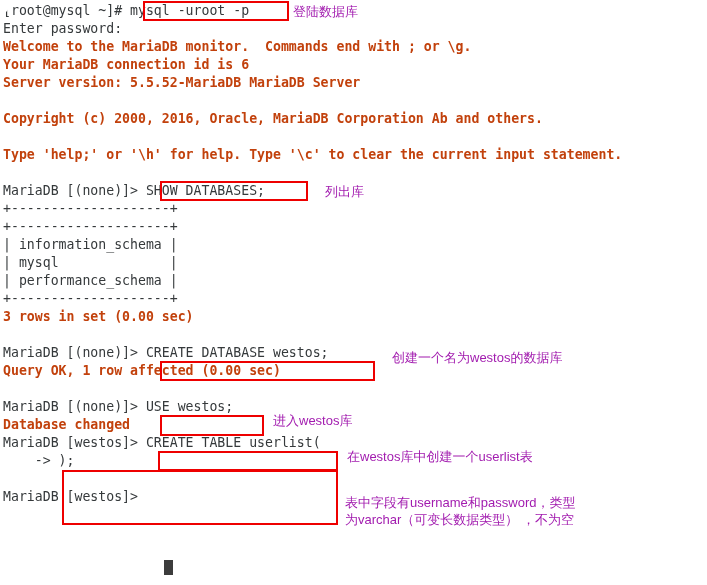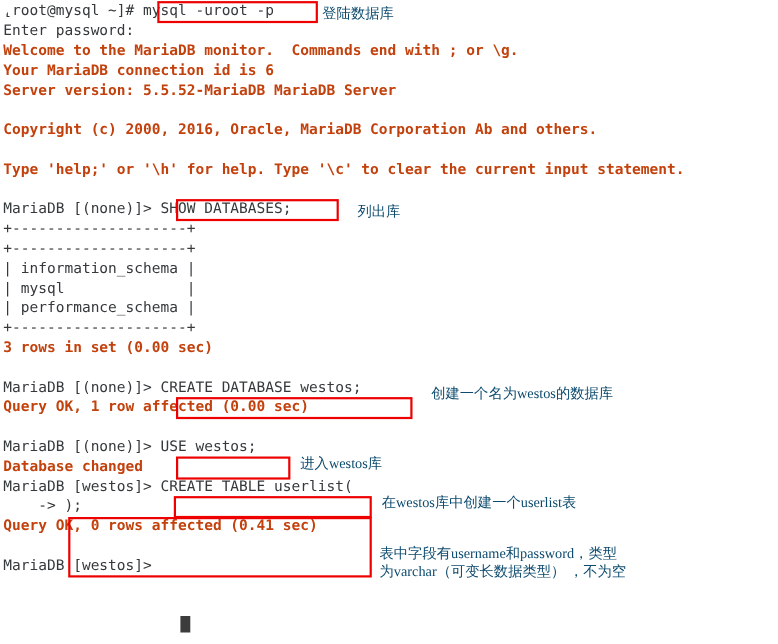--- a/index.html
+++ b/index.html
@@ -43,22 +43,22 @@
   
   .redbox {
     position: absolute;
     border: 2px solid #ee0000;
     box-sizing: border-box;
     pointer-events: none;
   }
   
   .anno {
     position: absolute;
-    color: #0c4a6e;
-    font-family: Liberation Serif, serif;
+    color: #a21caf;
+    font-family: Liberation Sans, sans-serif;
     font-size: 13px;
     line-height: 17px;
     font-weight: normal;
     white-space: pre;
   }
   .cursor {
     position: absolute;
     background: #3c3c3c;
   }
 </style>
@@ -87,21 +87,20 @@
     <div class="ln reg">+--------------------+</div>
     <div class="ln bold">3 rows in set (0.00 sec)</div>
     <div class="ln blank"></div>
     <div class="ln reg">MariaDB [(none)]&gt; CREATE DATABASE westos;</div>
     <div class="ln bold">Query OK, 1 row affected (0.00 sec)</div>
     <div class="ln blank"></div>
     <div class="ln reg">MariaDB [(none)]&gt; USE westos;</div>
     <div class="ln bold">Database changed</div>
     <div class="ln reg">MariaDB [westos]&gt; CREATE TABLE userlist(</div>
     <div class="ln reg">    -&gt; );</div>
-    <div class="ln bold">Query OK, 0 rows affected (0.41 sec)</div>
     <div class="ln blank"></div>
     <div class="ln reg">MariaDB [westos]&gt; </div>
   </div>
 
   <div class="redbox" style="left:143px; top:1px; width:146px; height:20px;"></div>
 
   <div class="redbox" style="left:160px; top:181px; width:148px; height:20px;"></div>
 
   <div class="redbox" style="left:160px; top:361px; width:215px; height:20px;"></div>
 

